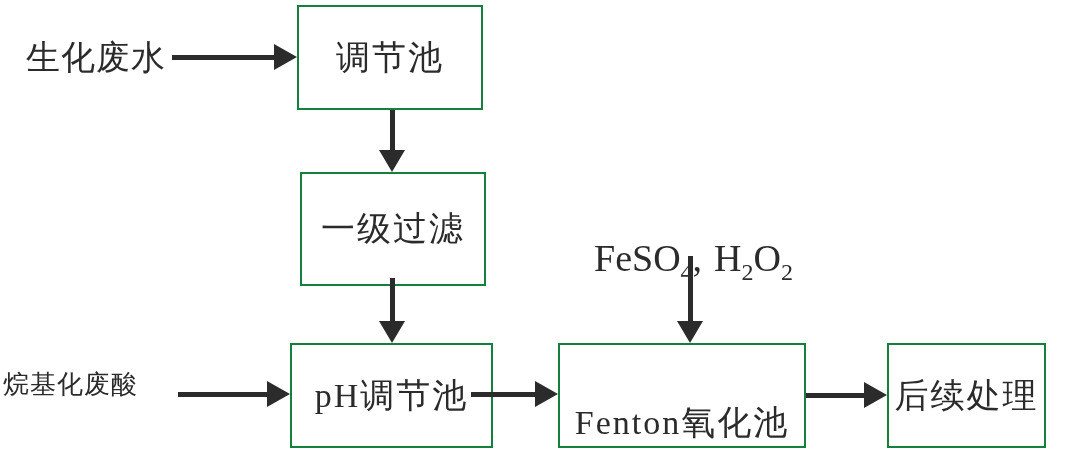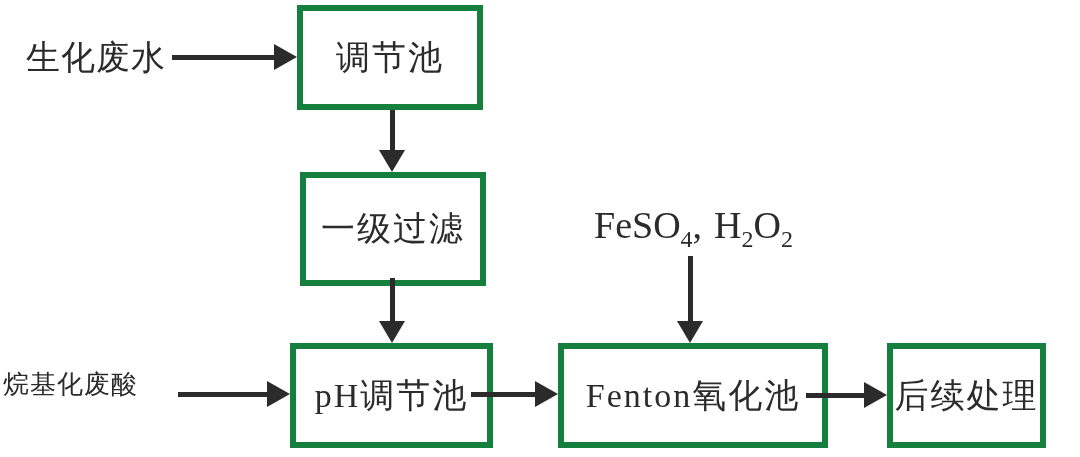--- a/index.html
+++ b/index.html
@@ -9,21 +9,21 @@
     width: 1080px;
     height: 457px;
     background: var(--paper);
     font-family: "Liberation Serif", "DejaVu Serif", serif;
     color: var(--ink);
     overflow: hidden;
   }
   .node {
     position: absolute;
     box-sizing: border-box;
-    border: 6px solid #15803d;
+    border: 2px solid #15803d;
     background: var(--paper);
     display: flex;
     align-items: center;
     justify-content: center;
     font-size: 34px;
     letter-spacing: 2px;
     white-space: nowrap;
   }
   .flabel {
     position: absolute;
@@ -36,28 +36,28 @@
     border-left: 23px solid var(--ink);
     border-top: 13px solid transparent;
     border-bottom: 13px solid transparent;
   }
   .head.down {
     border-top: 22px solid var(--ink);
     border-left: 13px solid transparent;
     border-right: 13px solid transparent;
   }
   sub { font-size: 24px; line-height: 0; }
-  .reagent { font-size: 38px; }
+  .reagent { font-size: 38px; margin-top: 33px; }
   .reagent .gap { margin-left: 12px; }
 
   
   #n-regulation { left: 297px; top: 5px;   width: 186px; height: 105px; }
   #n-filtration { left: 300px; top: 172px; width: 186px; height: 114px; }
   #n-ph         { left: 290px; top: 343px; width: 203px; height: 105px; }
-  #n-fenton     { left: 558px; top: 343px; width: 270px; height: 105px; }
+  #n-fenton     { left: 558px; top: 343px; width: 248px; height: 105px; align-items: flex-end; }
   #n-subsequent { left: 887px; top: 343px; width: 159px; height: 105px; }
 
   
   #l-biochemical { left: 26px;  top: 41px;  font-size: 34px; letter-spacing: 1px; }
   #l-alkylation  { left: 3px;   top: 372px; font-size: 26px; letter-spacing: 1px; }
   #l-reagents    { left: 594px; top: 206px; }
 </style>
 </head>
 <body>
 

